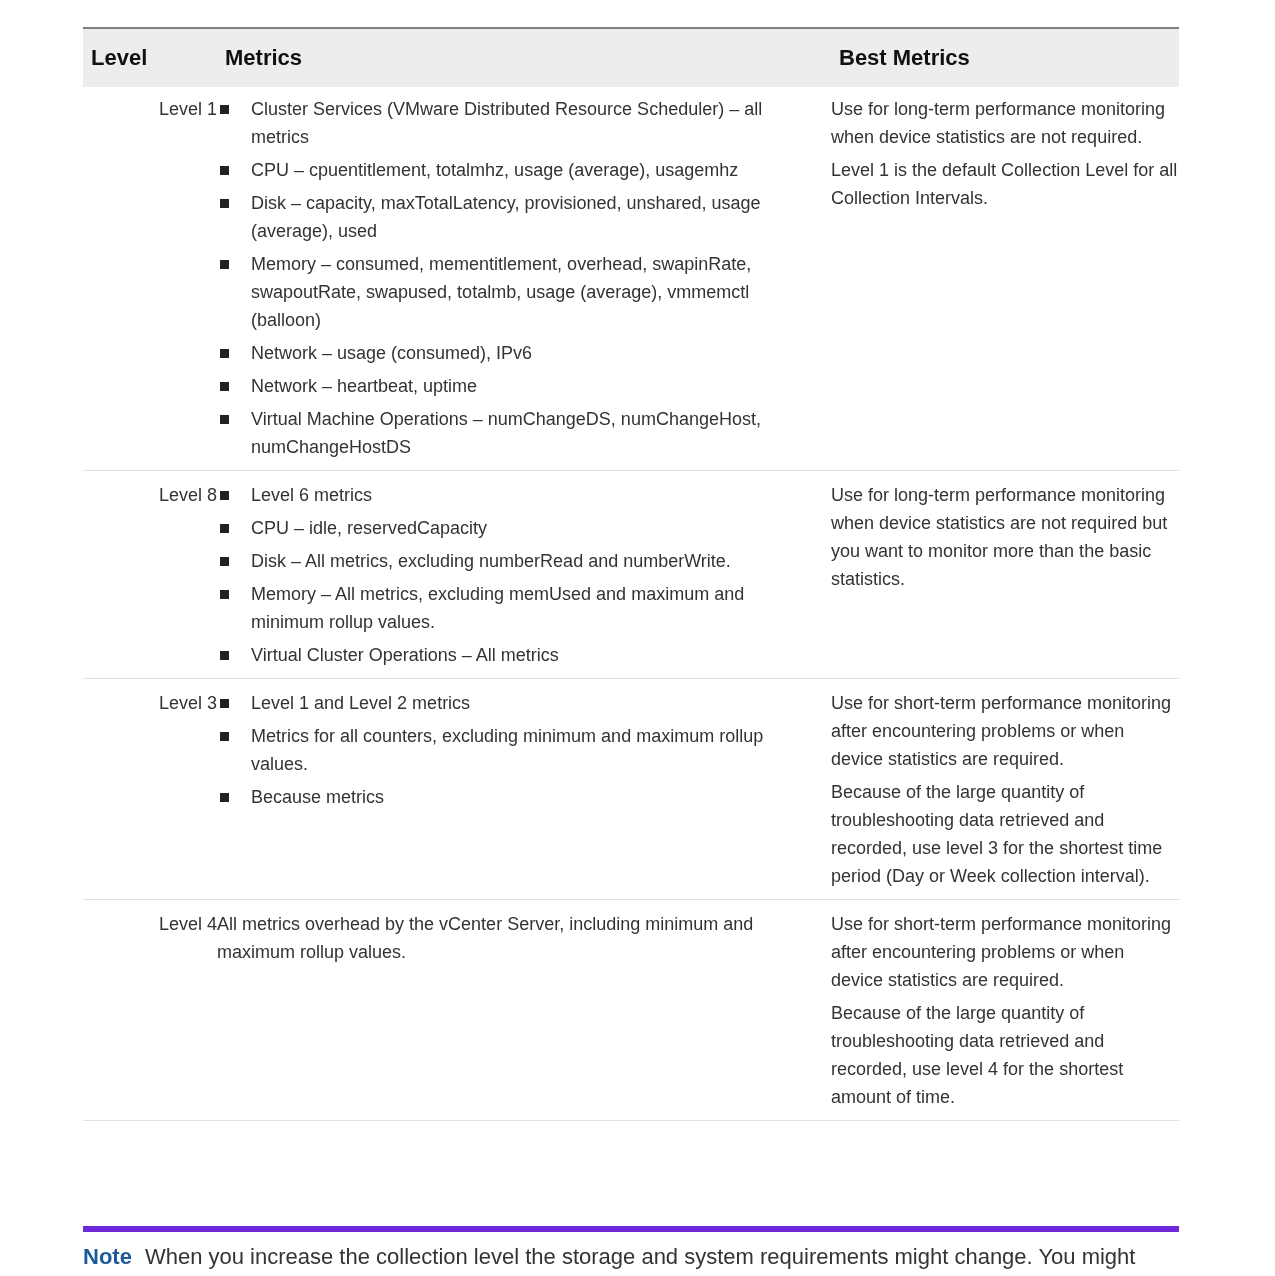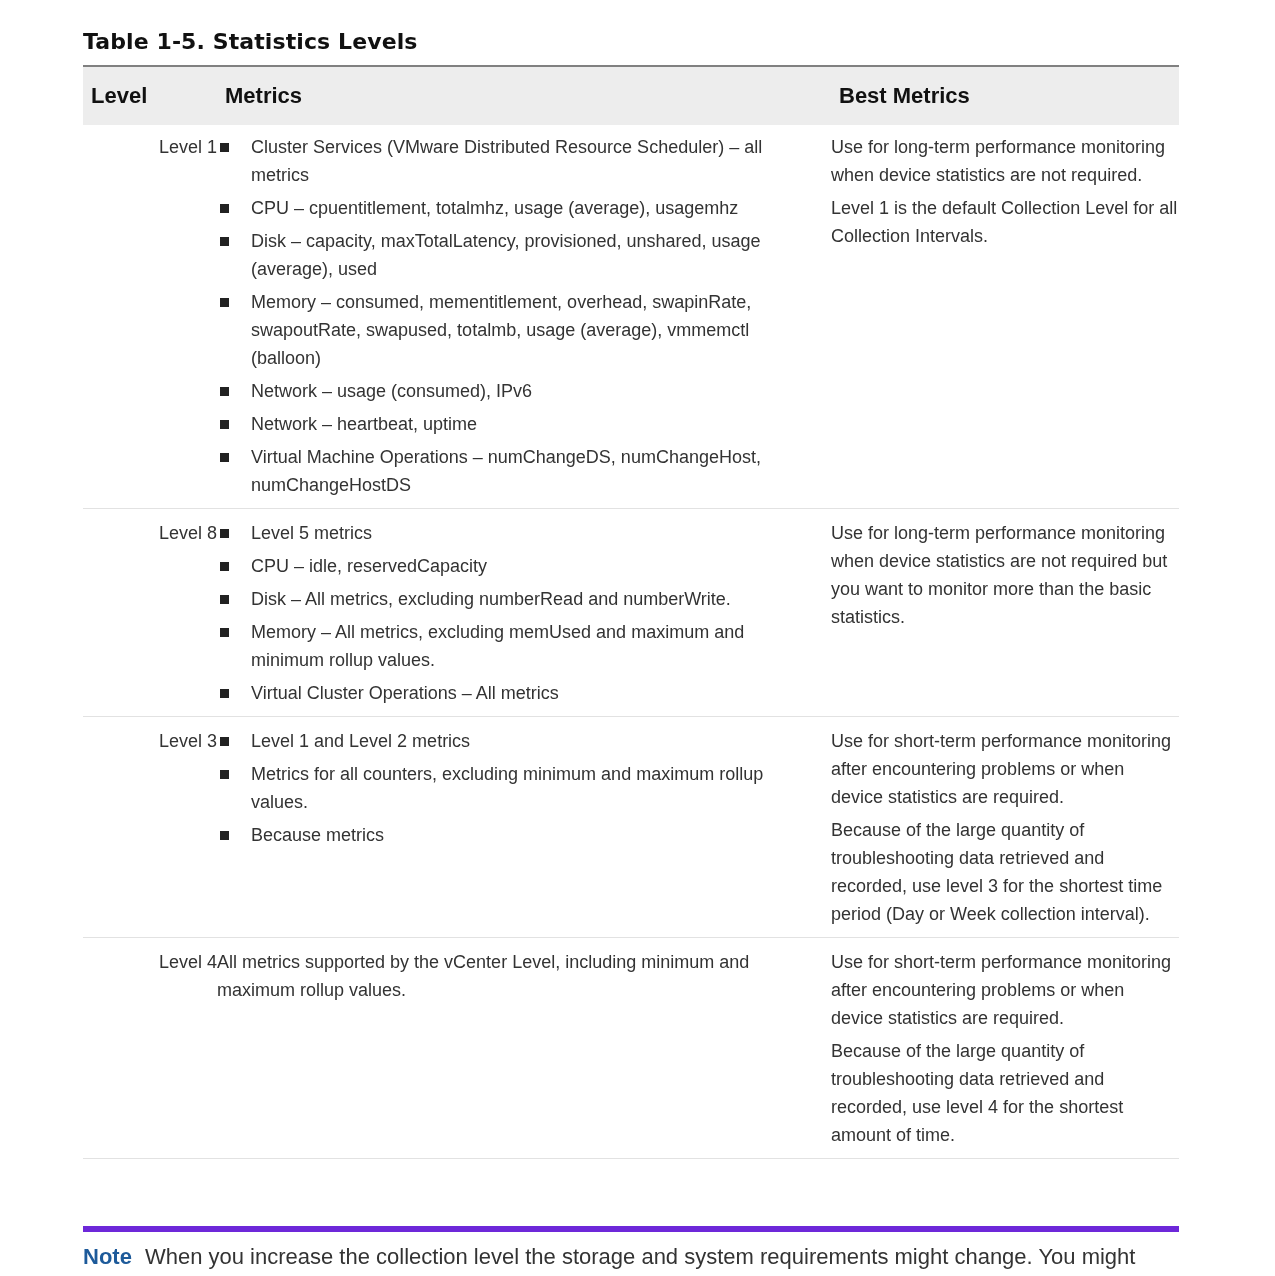--- a/index.html
+++ b/index.html
@@ -45,21 +45,20 @@
       position: absolute; left: 83px; top: 1226px; width: 1096px;
       border-top: 6px solid #6d28d9; border-bottom: 2px solid #dcdcdc;
       padding: 4px 0 8px 0; font-size: 22px; line-height: 42px; color: #333333;
     }
     .note-label { color: #1d5a9a; font-weight: bold; margin-right: 13px; }
   </style>
 </head>
 <body>
 
 <div class="page">
-  <h2 class="table-title">Table 1-5. Statistics Levels</h2>
 
   <table class="stats">
     <colgroup>
         <col class="c-level">
         <col class="c-metrics">
         <col class="c-best">
       </colgroup>
     <thead>
       <tr>
         <th>Level</th>
@@ -85,21 +84,21 @@
         <td class="best">
           <p>Use for long-term performance monitoring when device statistics are not required.</p>
           <p>Level 1 is the default Collection Level for all Collection Intervals.</p>
         </td>
       </tr>
 
       <tr>
         <td class="level">Level 8</td>
         <td>
           <ul class="metric-list">
-            <li><span class="bullet"></span><span>Level 5 metrics</span></li>
+            <li><span class="bullet"></span><span>Level 6 metrics</span></li>
             <li><span class="bullet"></span><span>CPU – idle, reservedCapacity</span></li>
             <li><span class="bullet"></span><span>Disk – All metrics, excluding numberRead and numberWrite.</span></li>
             <li><span class="bullet"></span><span>Memory – All metrics, excluding memUsed and maximum and minimum rollup values.</span></li>
             <li><span class="bullet"></span><span>Virtual Cluster Operations – All metrics</span></li>
           </ul>
         </td>
         <td class="best">
           <p>Use for long-term performance monitoring when device statistics are not required but you want to monitor more than the basic statistics.</p>
         </td>
       </tr>
@@ -114,21 +113,21 @@
           </ul>
         </td>
         <td class="best">
           <p>Use for short-term performance monitoring after encountering problems or when device statistics are required.</p>
           <p>Because of the large quantity of troubleshooting data retrieved and recorded, use level 3 for the shortest time period (Day or Week collection interval).</p>
         </td>
       </tr>
 
       <tr>
         <td class="level">Level 4</td>
-        <td class="plain">All metrics supported by the vCenter Level, including minimum and maximum rollup values.</td>
+        <td class="plain">All metrics overhead by the vCenter Server, including minimum and maximum rollup values.</td>
         <td class="best">
           <p>Use for short-term performance monitoring after encountering problems or when device statistics are required.</p>
           <p>Because of the large quantity of troubleshooting data retrieved and recorded, use level 4 for the shortest amount of time.</p>
         </td>
       </tr>
     </tbody>
   </table>
 </div>
 
 <div class="note">

